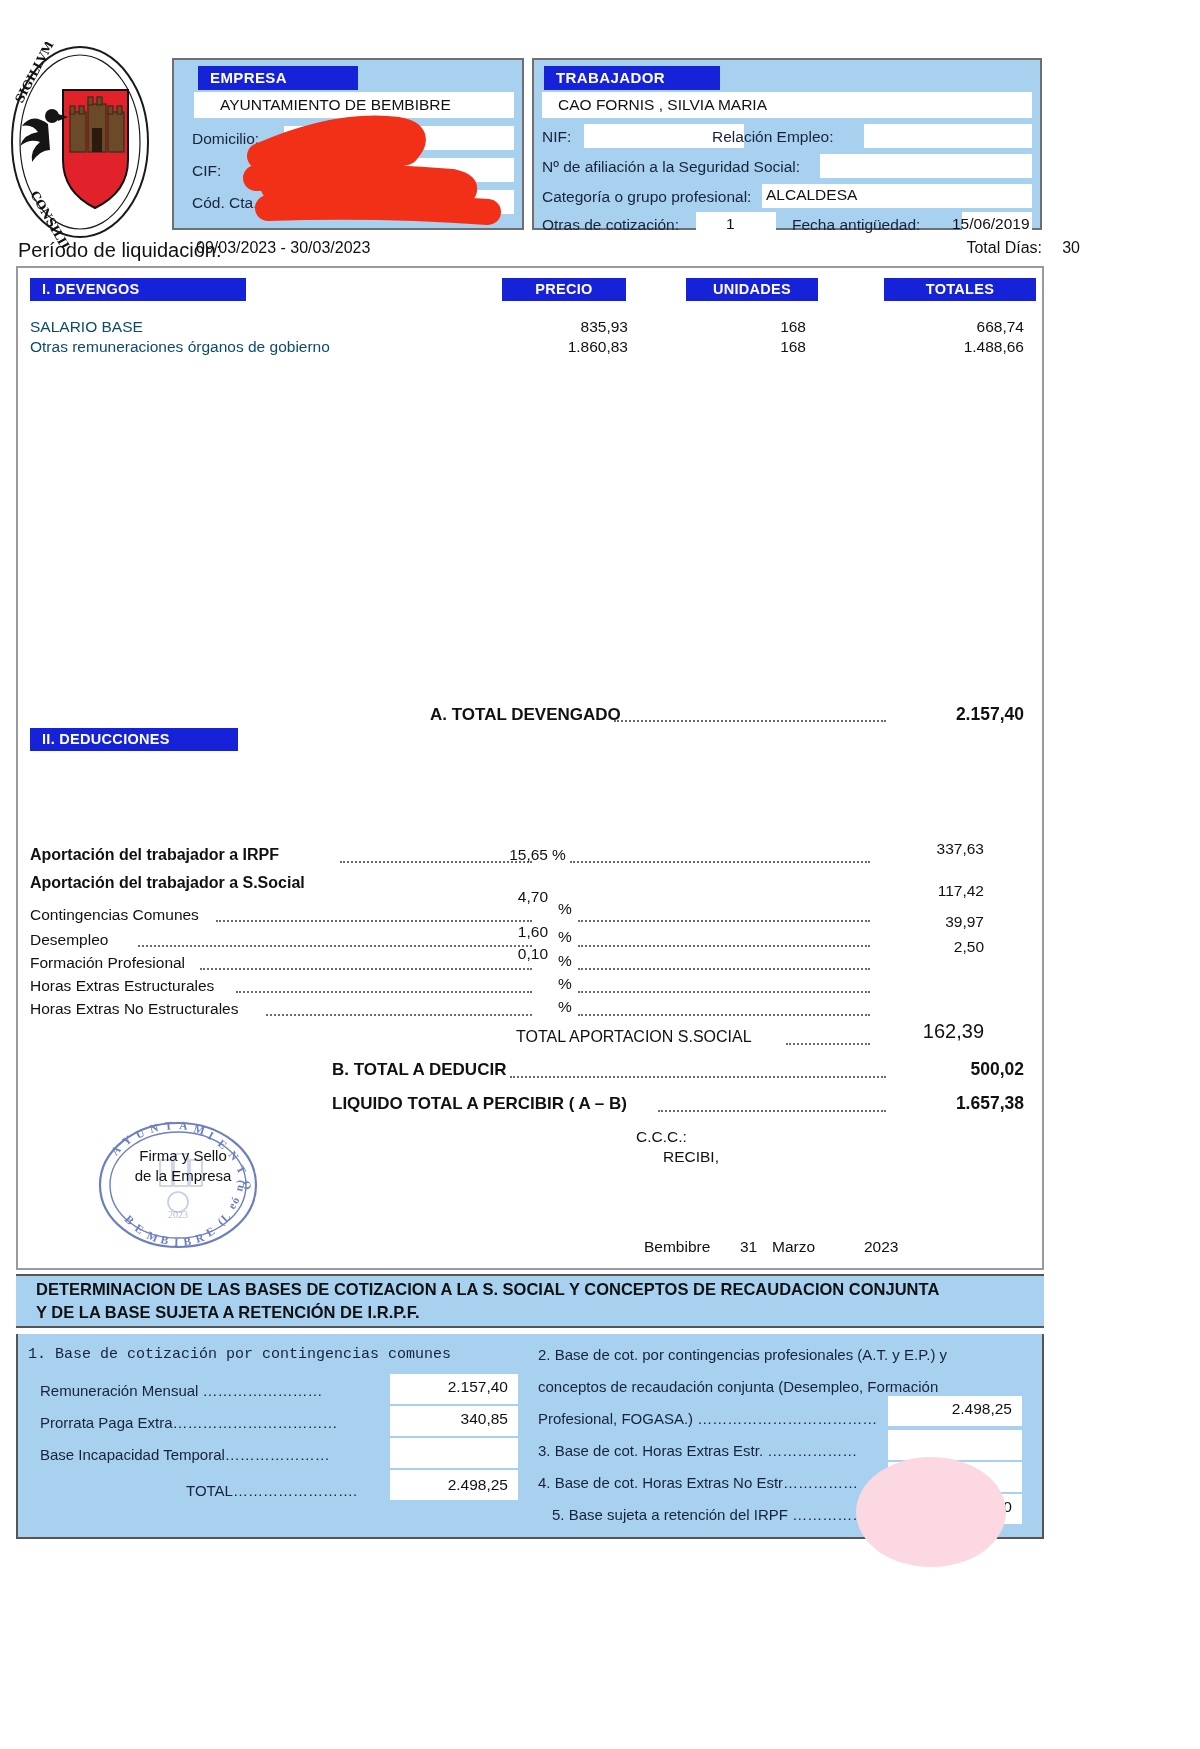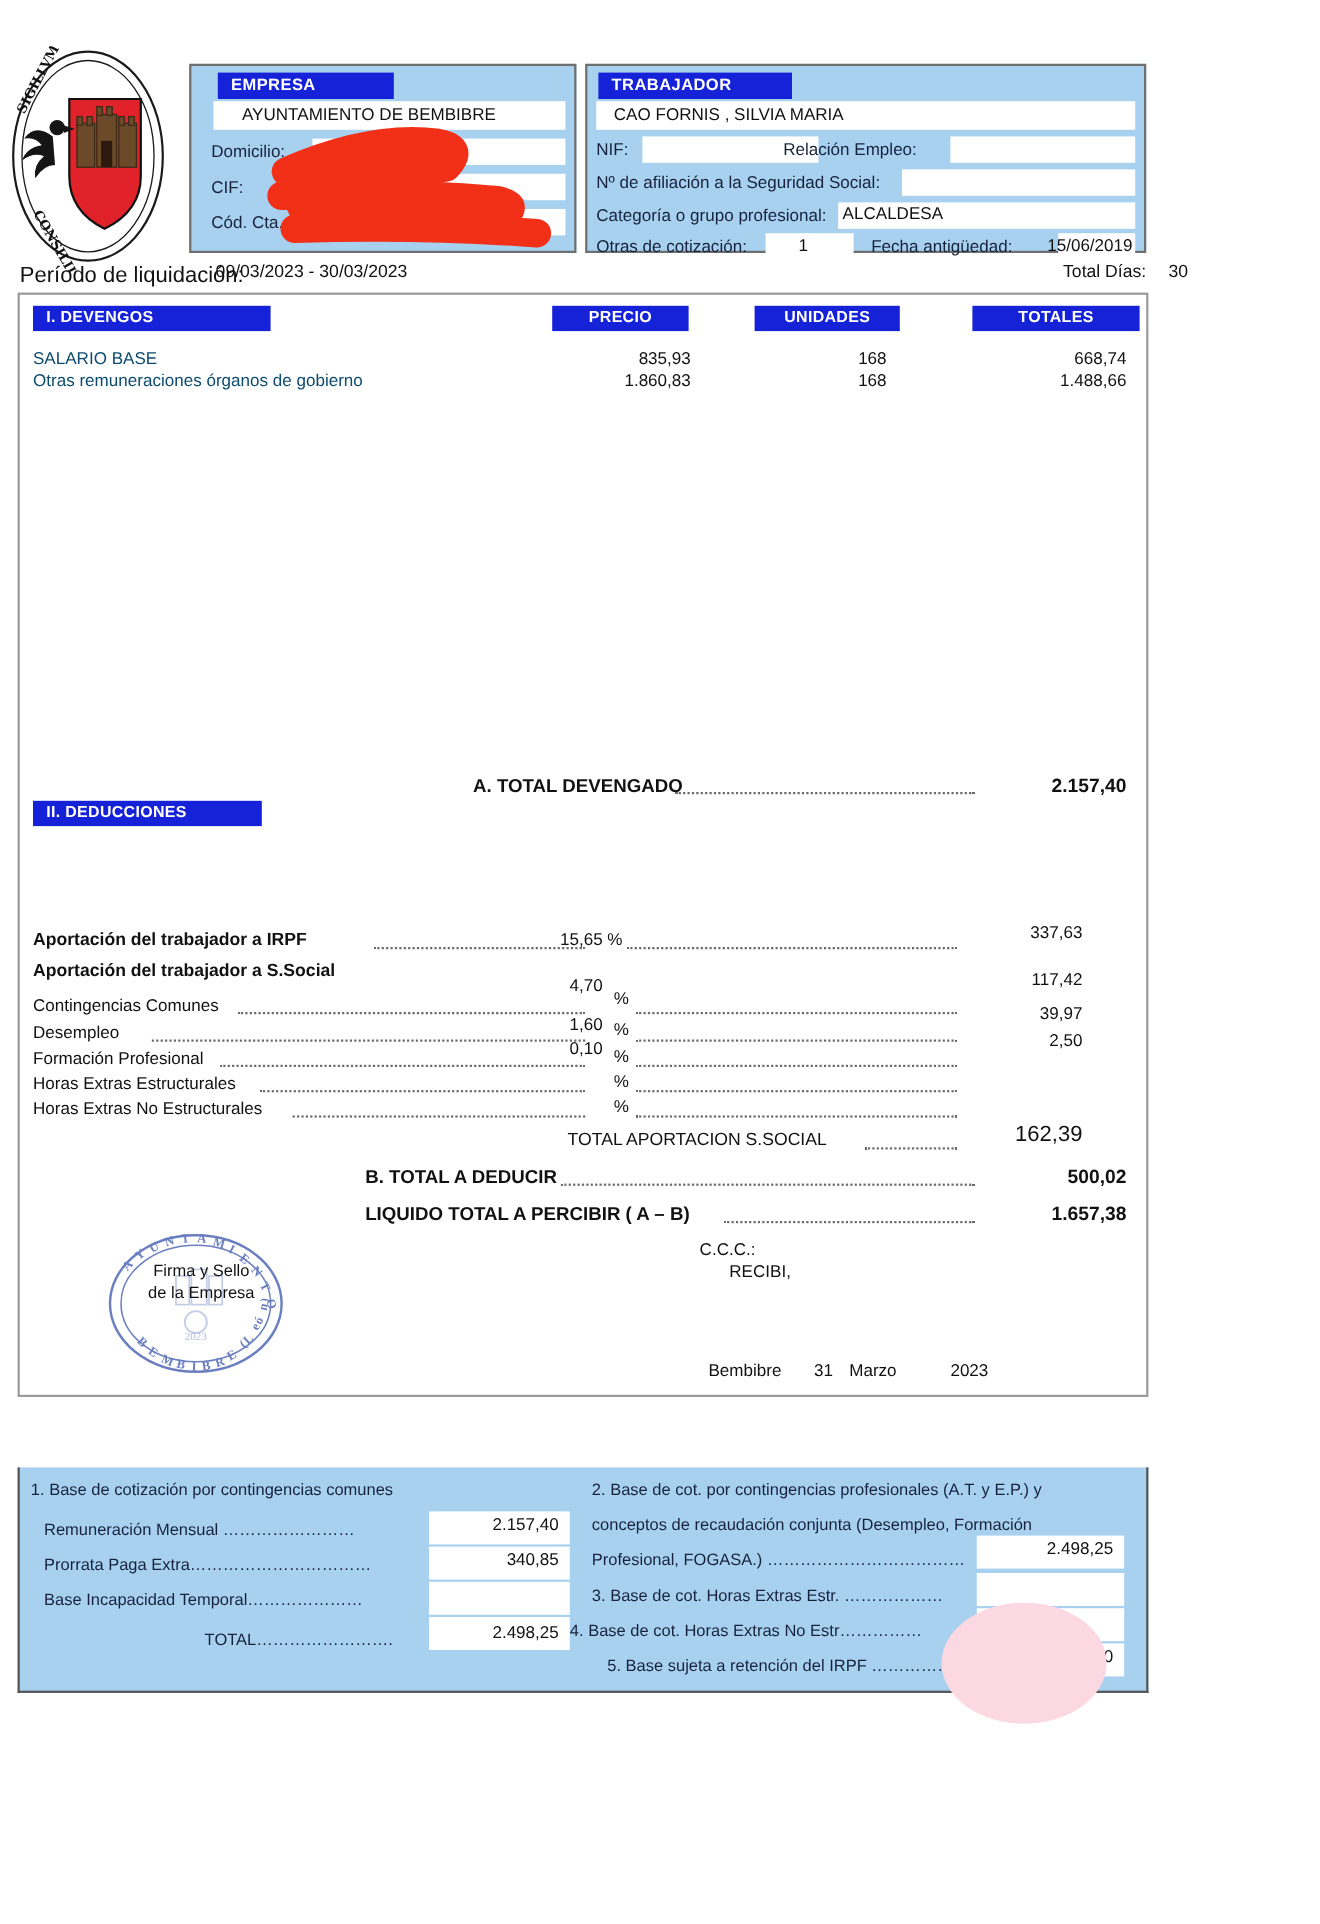--- a/index.html
+++ b/index.html
@@ -496,24 +496,28 @@
   </div>
 
   <div class="ccc">C.C.C.:</div>
   <div class="recibi">RECIBI,</div>
 
   <div class="place-date" style="left:644px;">Bembibre</div>
   <div class="place-date" style="left:740px;">31</div>
   <div class="place-date" style="left:772px;">Marzo</div>
   <div class="place-date" style="left:864px;">2023</div>
 
+  <div class="bases-title-band">
+    <div class="bases-title" style="top:4px;">DETERMINACION DE LAS BASES DE COTIZACION A LA S. SOCIAL Y CONCEPTOS DE RECAUDACION CONJUNTA</div>
+    <div class="bases-title" style="top:27px;">Y DE LA BASE SUJETA A RETENCIÓN DE I.R.P.F.</div>
+  </div>
 
   <div class="bases-body">
 
-    <div class="b-text" style="left:10px; top:12px;">1. Base de cotización por contingencias comunes</div>
+    <div class="b-text" style="left:10px; top:12px;font-family:Liberation Mono, monospace;">1. Base de cotización por contingencias comunes</div>
 
     <div class="b-text" style="left:22px; top:48px;">Remuneración Mensual ……………………</div>
     <div class="b-field" style="left:372px; top:40px; width:128px; height:30px;"></div>
     <div class="b-val" style="left:372px; top:44px; width:118px;">2.157,40</div>
 
     <div class="b-text" style="left:22px; top:80px;">Prorrata Paga Extra……………………………</div>
     <div class="b-field" style="left:372px; top:72px; width:128px; height:30px;"></div>
     <div class="b-val" style="left:372px; top:76px; width:118px;">340,85</div>
 
     <div class="b-text" style="left:22px; top:112px;">Base Incapacidad Temporal…………………</div>
@@ -527,21 +531,21 @@
     <div class="b-text" style="left:520px; top:12px;">2. Base de cot. por contingencias profesionales (A.T. y E.P.) y</div>
     <div class="b-text" style="left:520px; top:44px;">conceptos de recaudación conjunta (Desempleo, Formación</div>
     <div class="b-text" style="left:520px; top:76px;">Profesional, FOGASA.) ………………………………</div>
     <div class="b-field" style="left:870px; top:62px; width:134px; height:30px;"></div>
     <div class="b-val" style="left:870px; top:66px; width:124px;">2.498,25</div>
 
     <div class="b-text" style="left:520px; top:108px;">3. Base  de cot. Horas Extras Estr. ………………</div>
     <div class="b-field" style="left:870px; top:96px; width:134px; height:30px;"></div>
     <div class="b-val" style="left:870px; top:100px; width:124px;"></div>
 
-    <div class="b-text" style="left:500px; top:140px;">4. Base de cot. Horas Extras No Estr……………</div>
+    <div class="b-text" style="left:520px; top:140px;">4. Base de cot. Horas Extras No Estr……………</div>
     <div class="b-field" style="left:870px; top:128px; width:134px; height:30px;"></div>
     <div class="b-val" style="left:870px; top:132px; width:124px;"></div>
 
     <div class="b-text" style="left:534px; top:172px;">5. Base sujeta a retención del IRPF ……………</div>
     <div class="b-field" style="left:870px; top:160px; width:134px; height:30px;"></div>
     <div class="b-val" style="left:870px; top:164px; width:124px;">2.157,40</div>
 
     <div class="pink-blob"></div>
   </div>
 

